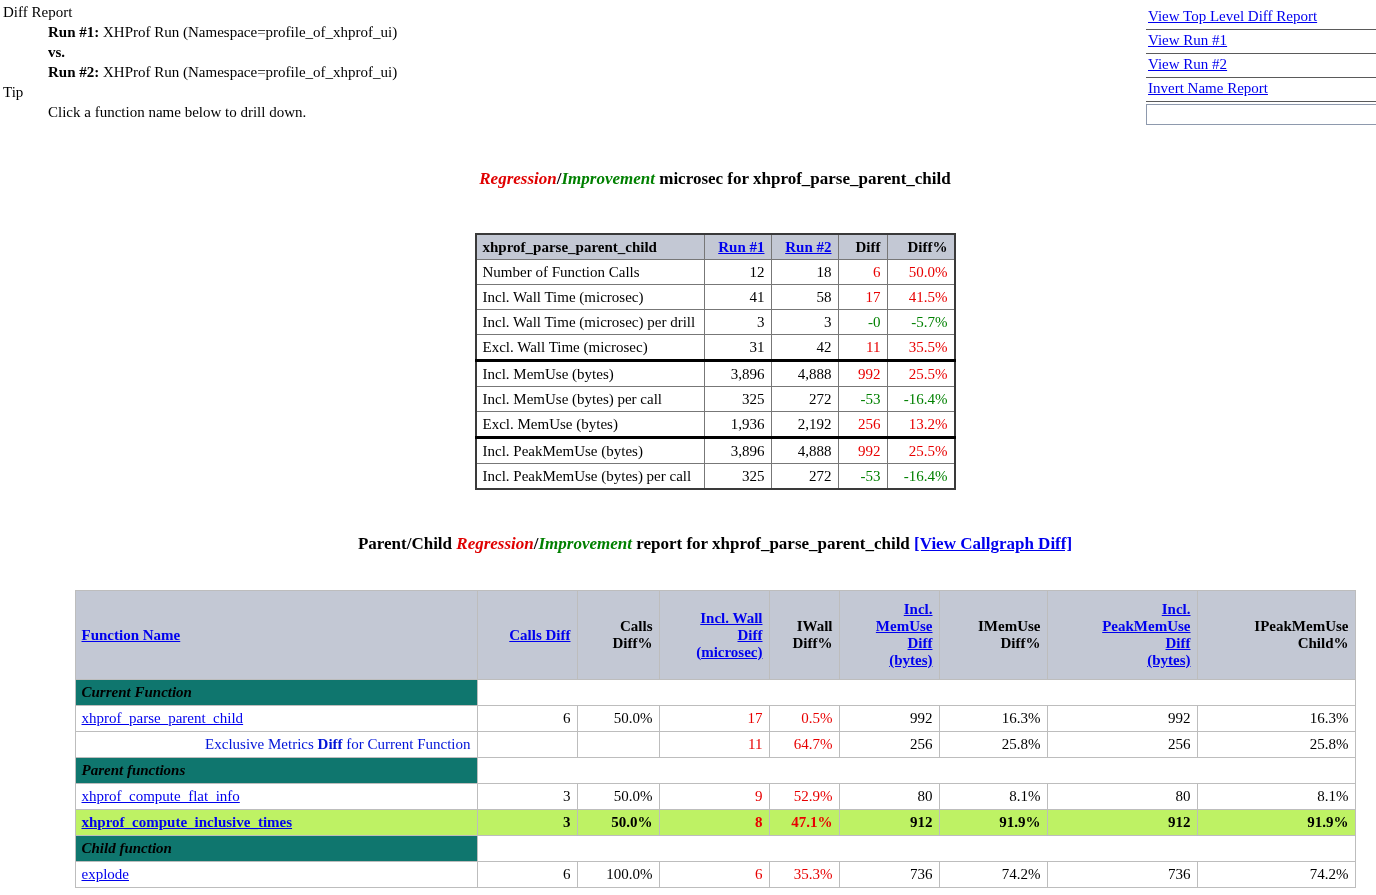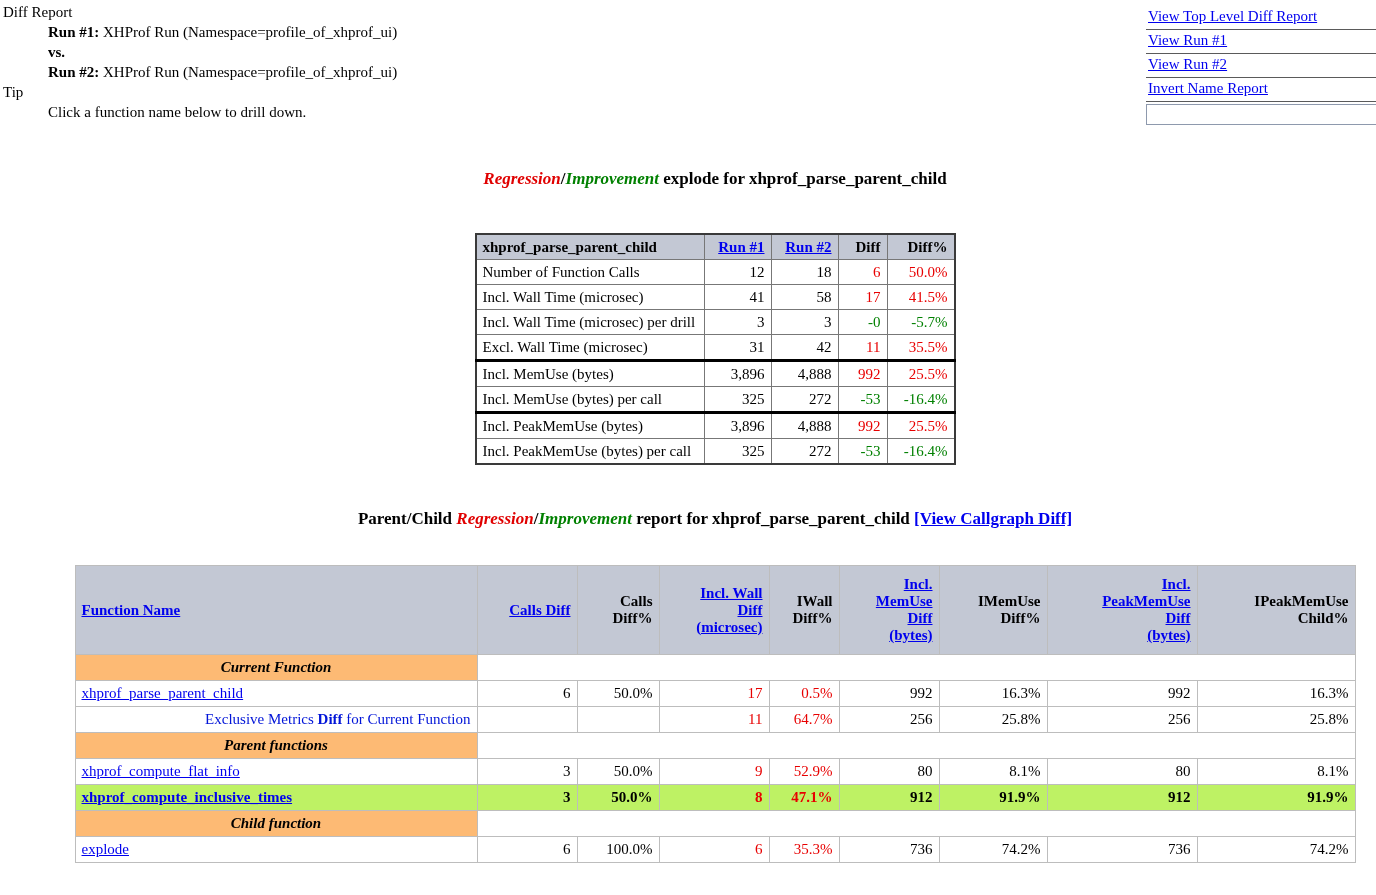--- a/index.html
+++ b/index.html
@@ -37,21 +37,21 @@
   table.summary tr.groupstart td { border-top:3px solid #000; }
   .red { color:#e80000; }
   .green { color:#008000; }
 
   
   table.main { border-collapse:collapse; table-layout:fixed; width:1280px; margin:36px auto 0 auto; border:1px solid #b5b5b5; }
   table.main td, table.main th { border:1px solid #bdbdbd; padding:3px 6px; font-size:15px; vertical-align:middle; overflow:hidden; }
   table.main tr.head td { background:#c3c8d4; height:82px; text-align:right; font-weight:bold; white-space:pre-line; }
   table.main tr.head td.fn { text-align:left; }
   table.main tr.head a { font-weight:bold; }
-  table.main td.band { background:#fdba74; text-align:center; font-weight:bold; font-style:italic; height:19px;margin-left:28px; }
+  table.main td.band { background:#0f766e; text-align:left; font-weight:bold; font-style:italic; height:19px;margin-left:28px; }
   table.main td.num { text-align:right; height:19px; }
   table.main td.fncell { text-align:left; height:19px; }
   table.main tr.altrow td { background:#bef264;font-weight:bold; }
   table.main td.exlabel { text-align:right; color:#0014d8; }
   table.main td.exlabel b { font-weight:bold; }
 </style>
 </head>
 <body>
 
 <div class="page">
@@ -77,21 +77,21 @@
     <dd>
       <div><b>Run #1:</b><span> XHProf Run (Namespace=profile_of_xhprof_ui)</span></div>
       <div><b>vs.</b></div>
       <div><b>Run #2:</b><span> XHProf Run (Namespace=profile_of_xhprof_ui)</span></div>
     </dd>
     <dt>Tip</dt>
     <dd>Click a function name below to drill down.</dd>
   </dl>
 
   <h3 class="rtitle" id="title1">
-    <span class="reg">Regression</span><span>/</span><span class="imp">Improvement</span><span> explode for xhprof_parse_parent_child</span>
+    <span class="reg">Regression</span><span>/</span><span class="imp">Improvement</span><span> microsec for xhprof_parse_parent_child</span>
   </h3>
 
   <table class="summary">
     <tbody>
         <tr class="head">
       <td class="lbl">xhprof_parse_parent_child</td>
       <td class="num c-run"><a href="#">Run #1</a></td>
       <td class="num c-run"><a href="#">Run #2</a></td>
       <td class="num c-diff">Diff</td>
       <td class="num c-diffp">Diff%</td>
@@ -130,20 +130,27 @@
       <td class="num">4,888</td>
       <td class="num red">992</td>
       <td class="num red">25.5%</td>
     </tr>
     <tr>
       <td class="lbl">Incl. MemUse (bytes) per call</td>
       <td class="num">325</td>
       <td class="num">272</td>
       <td class="num green">-53</td>
       <td class="num green">-16.4%</td>
+    </tr>
+    <tr>
+      <td class="lbl">Excl. MemUse (bytes)</td>
+      <td class="num">1,936</td>
+      <td class="num">2,192</td>
+      <td class="num red">256</td>
+      <td class="num red">13.2%</td>
     </tr>
     <tr class="groupstart">
       <td class="lbl">Incl. PeakMemUse (bytes)</td>
       <td class="num">3,896</td>
       <td class="num">4,888</td>
       <td class="num red">992</td>
       <td class="num red">25.5%</td>
     </tr>
     <tr>
       <td class="lbl">Incl. PeakMemUse (bytes) per call</td>

